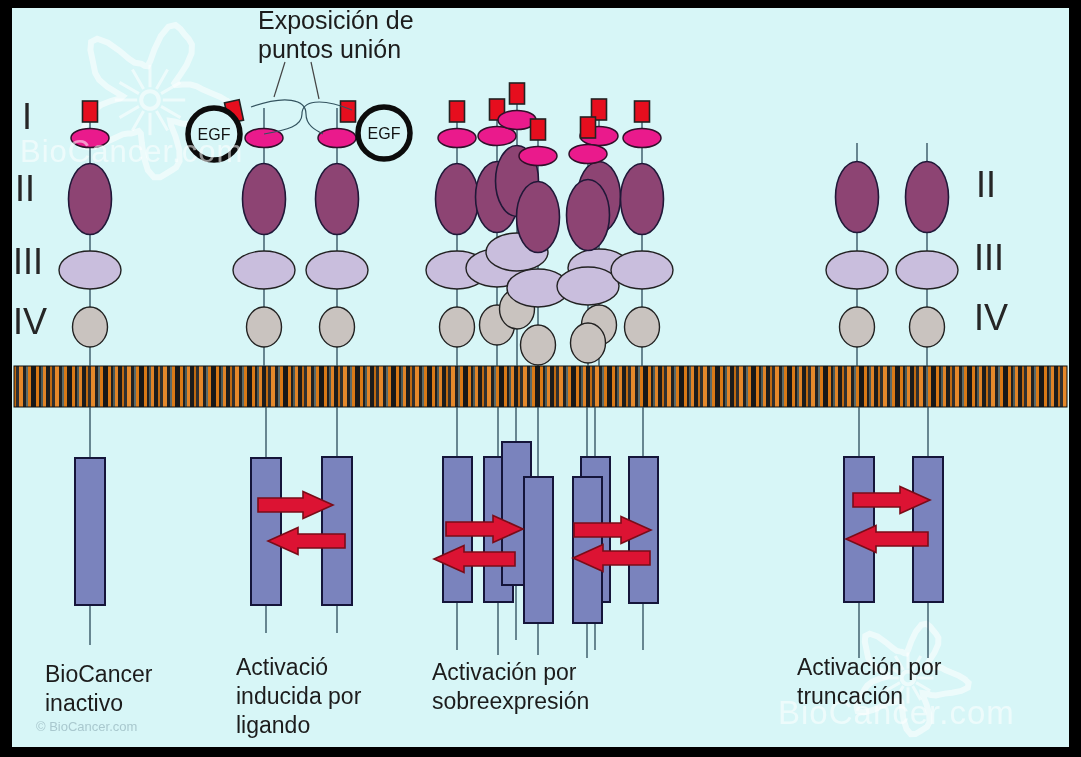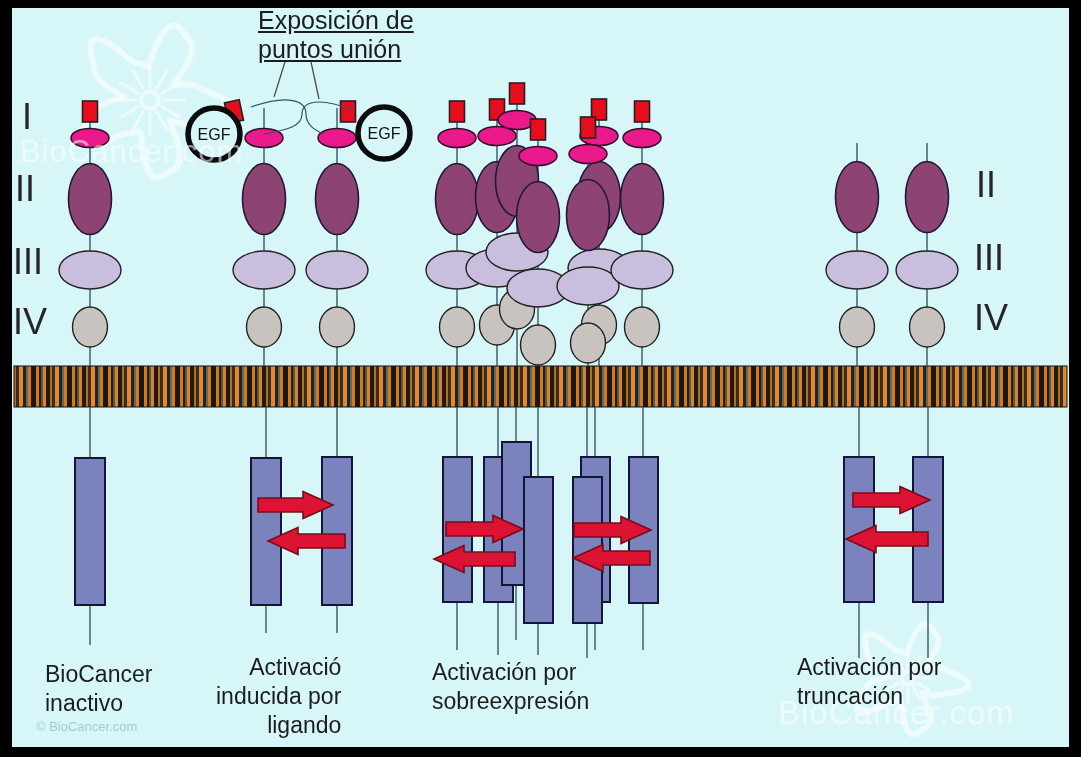--- a/index.html
+++ b/index.html
@@ -1,27 +1,27 @@
 <!DOCTYPE html>
 <html><head>
 <meta charset="utf-8">
 <style>
   html,body{margin:0;padding:0;background:#222;}
   .frame{position:relative;width:1081px;height:757px;background:#000;overflow:hidden;
          font-family:"Liberation Sans", sans-serif;}
   .canvas{position:absolute;left:12px;top:8px;width:1057px;height:739px;background:#d7f6f7;}
   svg.diagram{position:absolute;left:0;top:0;width:1081px;height:757px;}
   .txt{position:absolute;color:#1c1c1c;white-space:pre-line;line-height:1.17;}
-  .title{left:258px;top:6px;font-size:25px;text-decoration:underline;}
+  .title{left:258px;top:6px;font-size:25px;}
   .roman{position:absolute;color:#262626;font-size:36px;}
   .rlI{left:22px;top:96px;}   .rlII{left:15px;top:168px;}
   .rlIII{left:13px;top:241px;}.rlIV{left:13px;top:301px;}
   .rrII{left:976px;top:164px;}.rrIII{left:974px;top:237px;}.rrIV{left:974px;top:297px;}
   .lbl{font-size:23px;line-height:29px;}
-  .lbl1{left:45px;top:660px;} .lbl2{left:216px;top:653px;text-align:right;}
+  .lbl1{left:45px;top:660px;} .lbl2{left:236px;top:653px;}
   .lbl3{left:432px;top:658px;}.lbl4{left:797px;top:653px;}
   .wm-text{position:absolute;color:rgba(255,255,255,0.55);font-size:31px;letter-spacing:1px;}
   .wm-tl{left:20px;top:134px;}
   .wm-br{left:778px;top:694px;font-size:33px;}
   .copyright{position:absolute;left:25px;top:719px;font-size:13px;color:#a9c8ce;margin-left:11px;}
 </style>
 </head>
 <body>
 
 <div class="frame">

